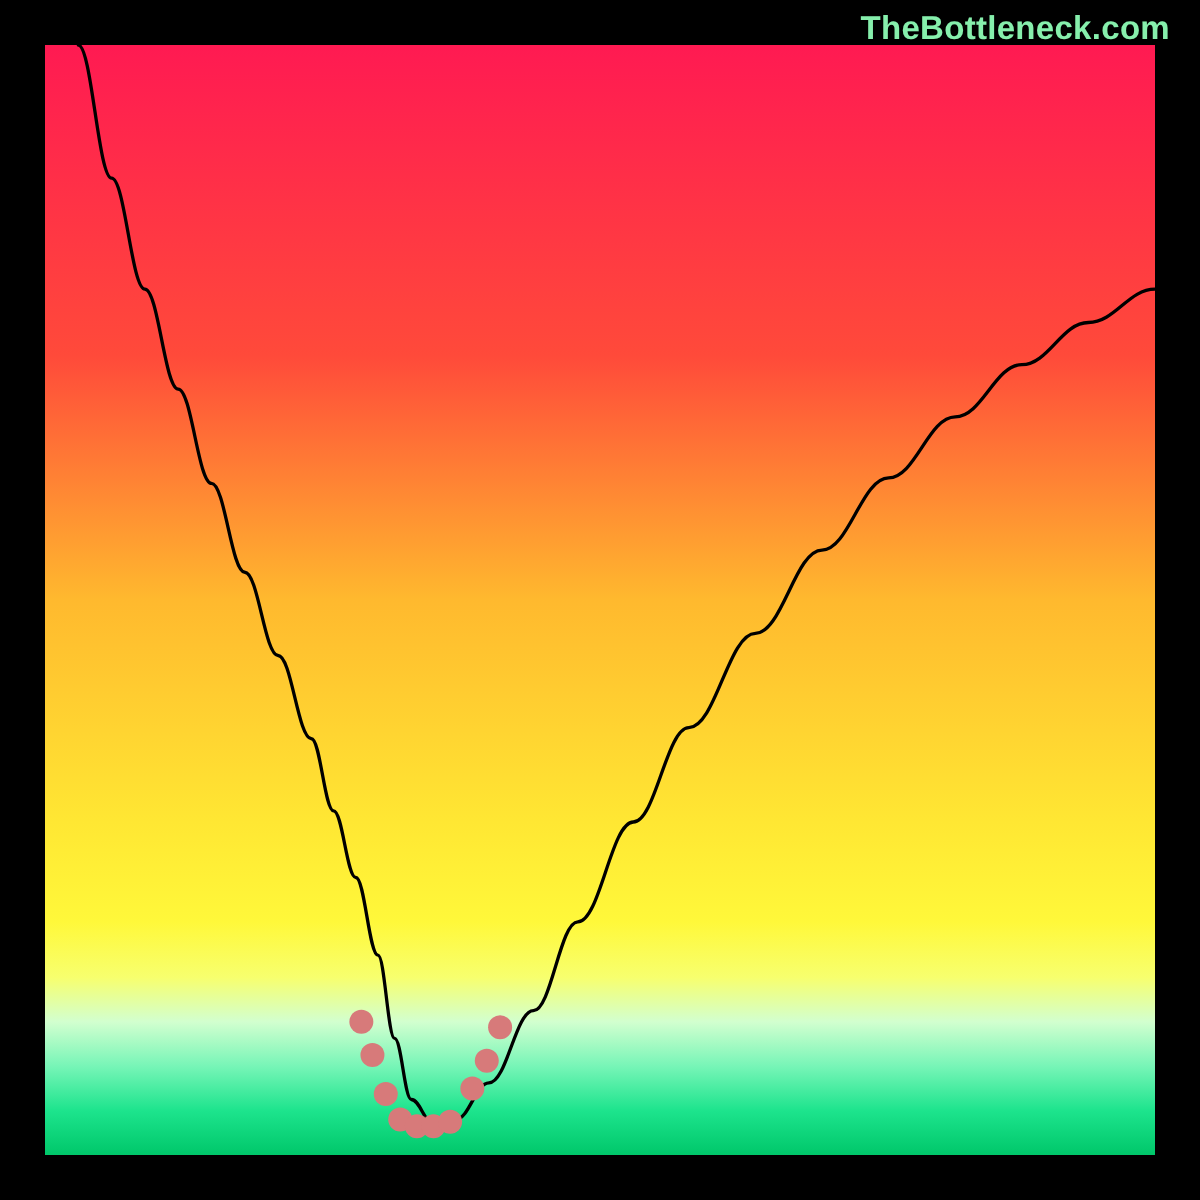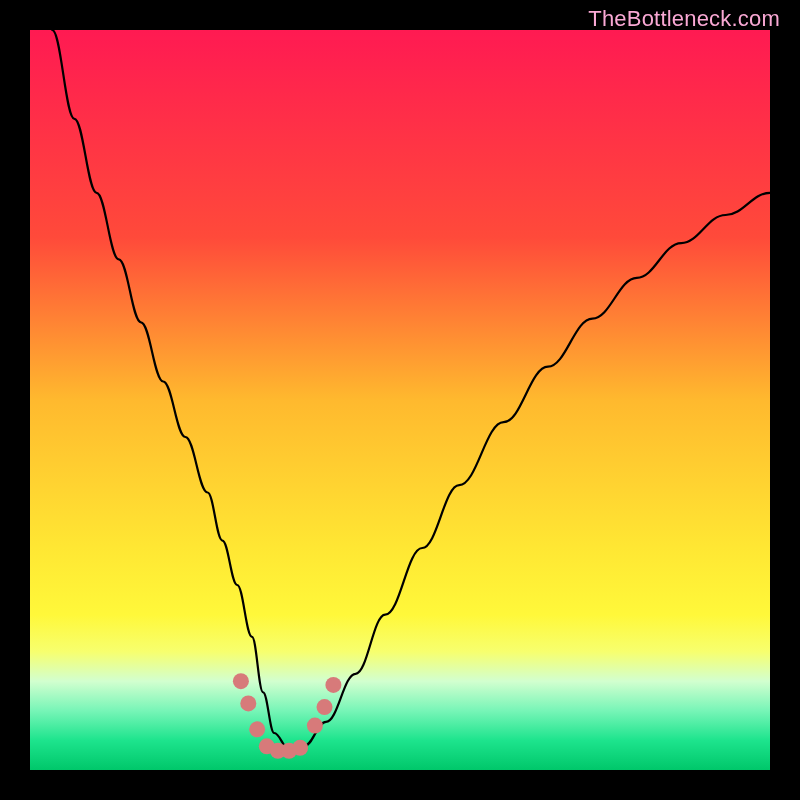--- a/index.html
+++ b/index.html
@@ -21,23 +21,23 @@
     left: 30px;
     top: 30px;
     width: 740px;
     height: 740px;
     overflow: hidden;
   }
   .watermark {
     position: absolute;
     top: 6px;
     right: 20px;
-    color: #f9a8d4;
+    color: #86efac;
     font-size: 22px;
-    font-weight: 400;
+    font-weight: 700;
     letter-spacing: 0.2px;
     user-select: none;
   }
   svg {
     display: block;
   }
 </style>
 </head>
 <body>
 

